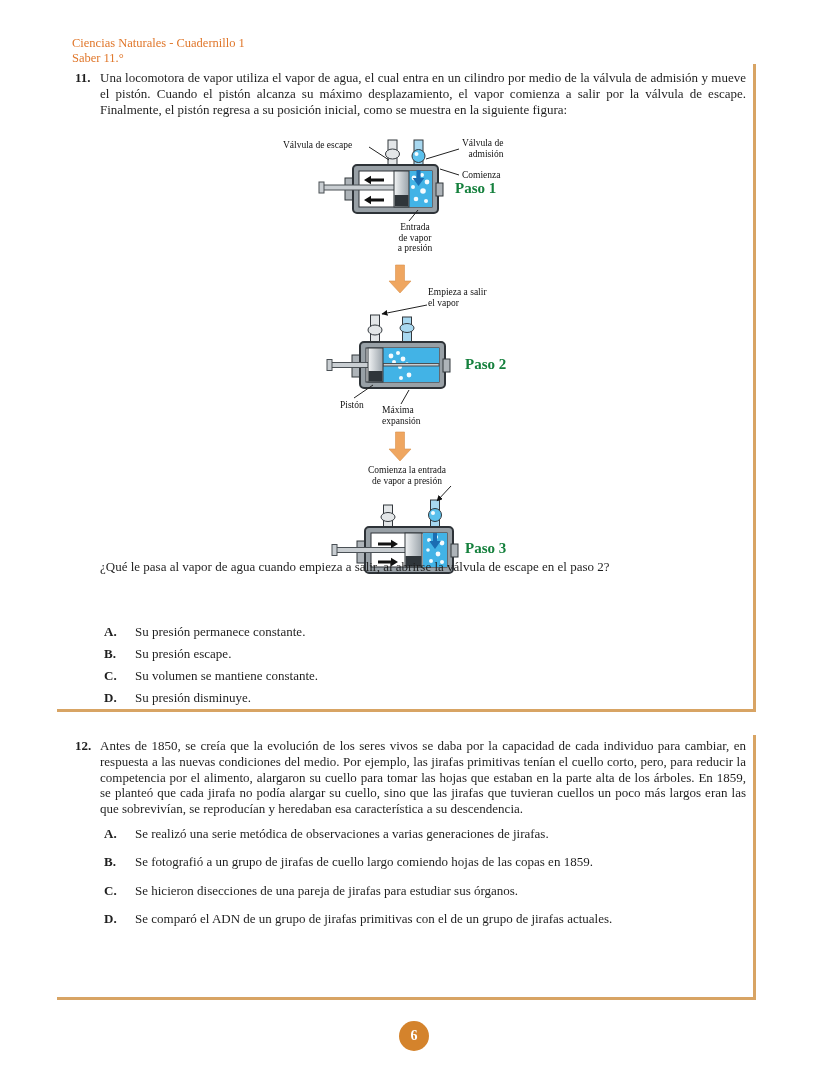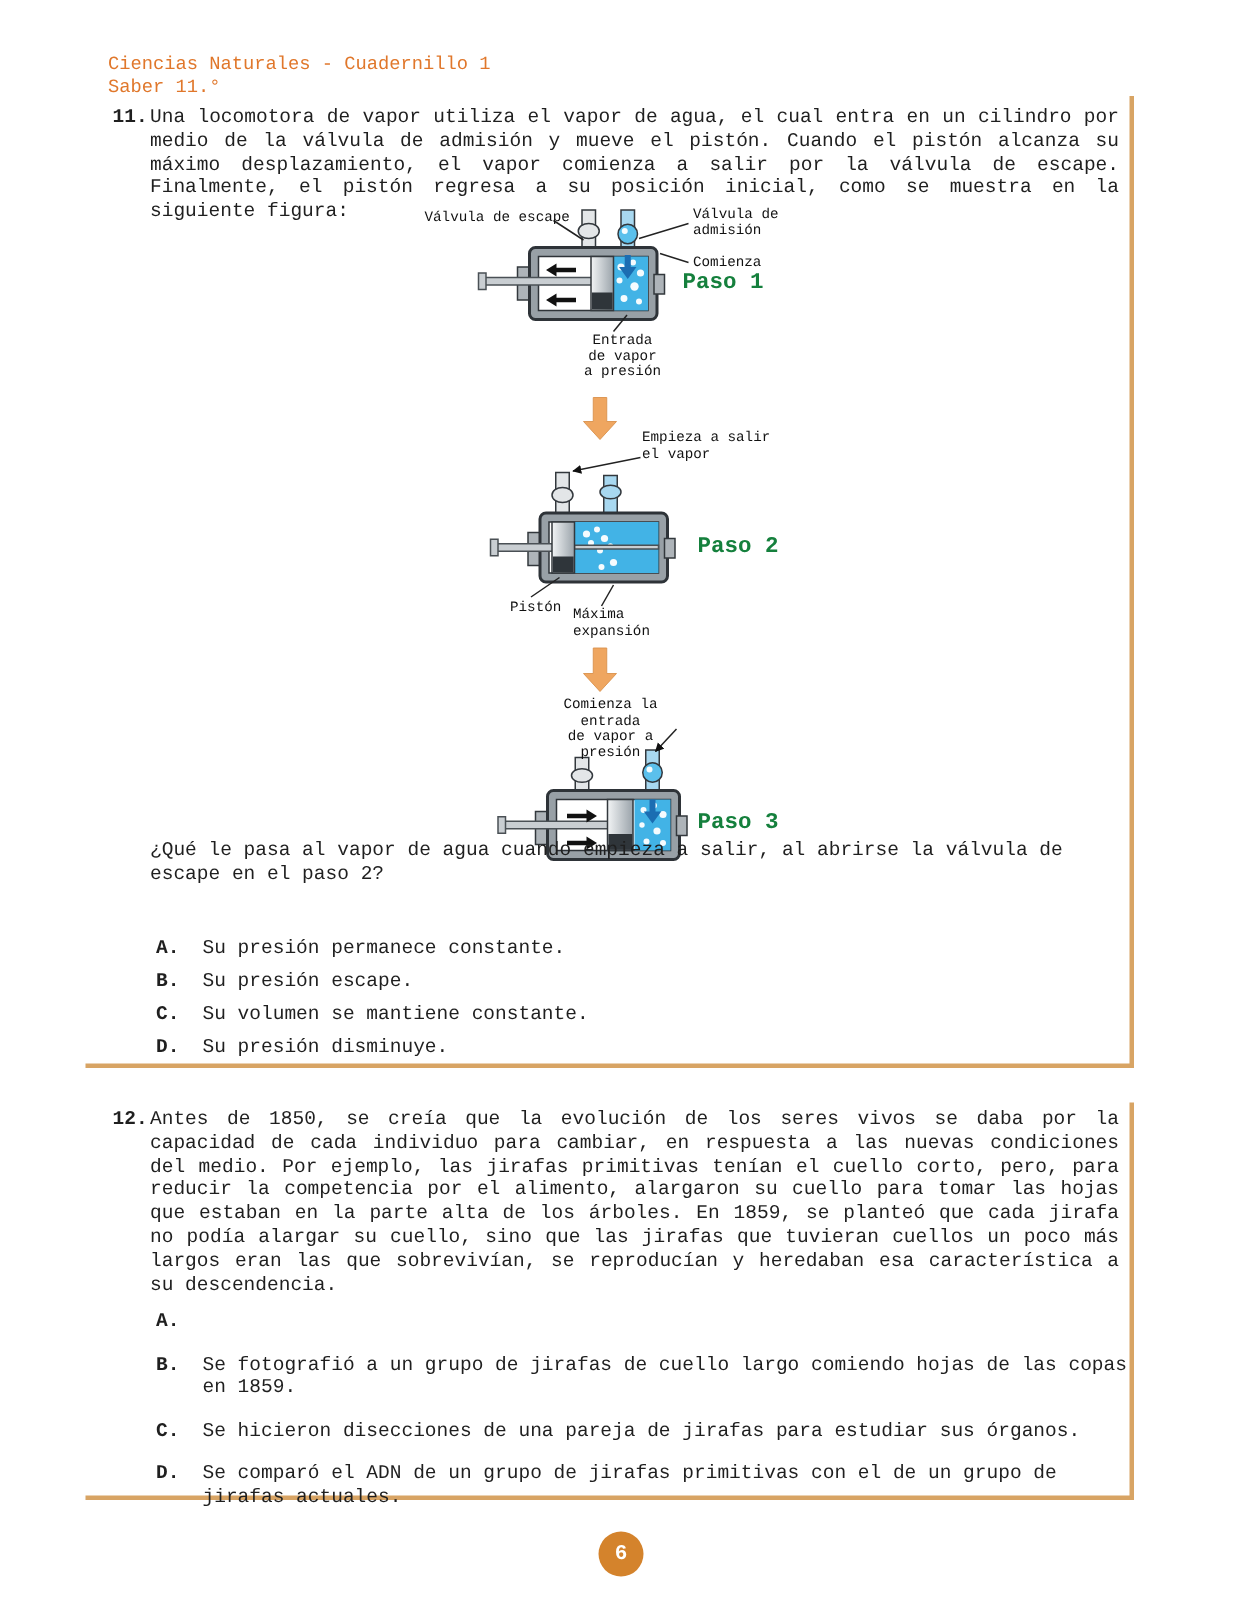--- a/index.html
+++ b/index.html
@@ -3,21 +3,21 @@
 <meta charset="utf-8">
 <style>
   :root{
     --accent:#e0772b; --frame:#d8a464; --badge:#d4832c;
     --steam:#42b3e6; --arrow:#efa660; --text:#1f1f1f;
   }
   *{margin:0;padding:0;box-sizing:border-box;}
   html,body{background:#fff;}
   .page{
     position:relative;width:828px;height:1071px;background:#ffffff;
-    font-family:Liberation Mono, monospace;color:var(--text);overflow:hidden;
+    font-family:Liberation Serif, serif;color:var(--text);overflow:hidden;
   }
   .header{position:absolute;left:72px;top:36px;color:var(--accent);
     font-size:12.5px;line-height:15px;}
   .question{position:absolute;left:57px;width:699px;
     border-right:3px solid var(--frame);border-bottom:3px solid var(--frame);}
   .q11{top:64px;height:648px;}
   .q12{top:735px;height:265px;padding-top:3px;}
   .qnum{position:absolute;left:18px;font-weight:bold;font-size:13px;line-height:15.8px;}
   .q11 .qnum{top:6px;}
   .q12 .qnum{top:3px;}
@@ -175,21 +175,21 @@
           <path class="lead" d="M402,41 L383,35"></path>
           <path class="lead" d="M352,87 L361,76"></path>
           <path class="lead" d="M370,171 L325,180" marker-end="url(#ah)"></path>
           <path class="lead" d="M297,264 L316,251"></path>
           <path class="lead" d="M344,270 L352,256"></path>
           <path class="lead" d="M394,352 L380,367" marker-end="url(#ah)"></path>
         </g>
       </svg>
 
       <div class="dlabel" style="left:226px;top:6px;">Válvula de escape</div>
-      <div class="dlabel" style="left:405px;top:4px;">Válvula de
+      <div class="dlabel" style="left:405px;top:4px;text-align:right;">Válvula de
 admisión</div>
       <div class="dlabel" style="left:405px;top:36px;">Comienza</div>
       <div class="paso" style="left:398px;top:46px;">Paso 1</div>
       <div class="dlabel center" style="left:326px;top:88px;width:64px;">Entrada
 de vapor
 a presión</div>
 
       <div class="dlabel" style="left:371px;top:153px;">Empieza a salir
 el vapor</div>
       <div class="paso" style="left:408px;top:222px;">Paso 2</div>
@@ -224,20 +224,21 @@
     </div>
   </section>
 
   <section class="question q12">
     <span class="qnum">12.</span>
     <div class="qtext">Antes de 1850, se creía que la evolución de los seres vivos se daba por la capacidad de cada individuo para cambiar, en respuesta a las nuevas condiciones del medio. Por ejemplo, las jirafas primitivas tenían el cuello corto, pero, para reducir la competencia por el alimento, alargaron su cuello para tomar las hojas que estaban en la parte alta de los árboles. En 1859, se planteó que cada jirafa no podía alargar su cuello, sino que las jirafas que tuvieran cuellos un poco más largos eran las que sobrevivían, se reproducían y heredaban esa característica a su descendencia.</div>
 
     <div class="opts12">
       <div class="opt">
         <span class="letter">A.</span>
+        <span class="otext">Se realizó una serie metódica de observaciones a varias generaciones de jirafas.</span>
       </div>
       <div class="opt">
         <span class="letter">B.</span>
         <span class="otext">Se fotografió a un grupo de jirafas de cuello largo comiendo hojas de las copas en 1859.</span>
       </div>
       <div class="opt">
         <span class="letter">C.</span>
         <span class="otext">Se hicieron disecciones de una pareja de jirafas para estudiar sus órganos.</span>
       </div>
       <div class="opt">

